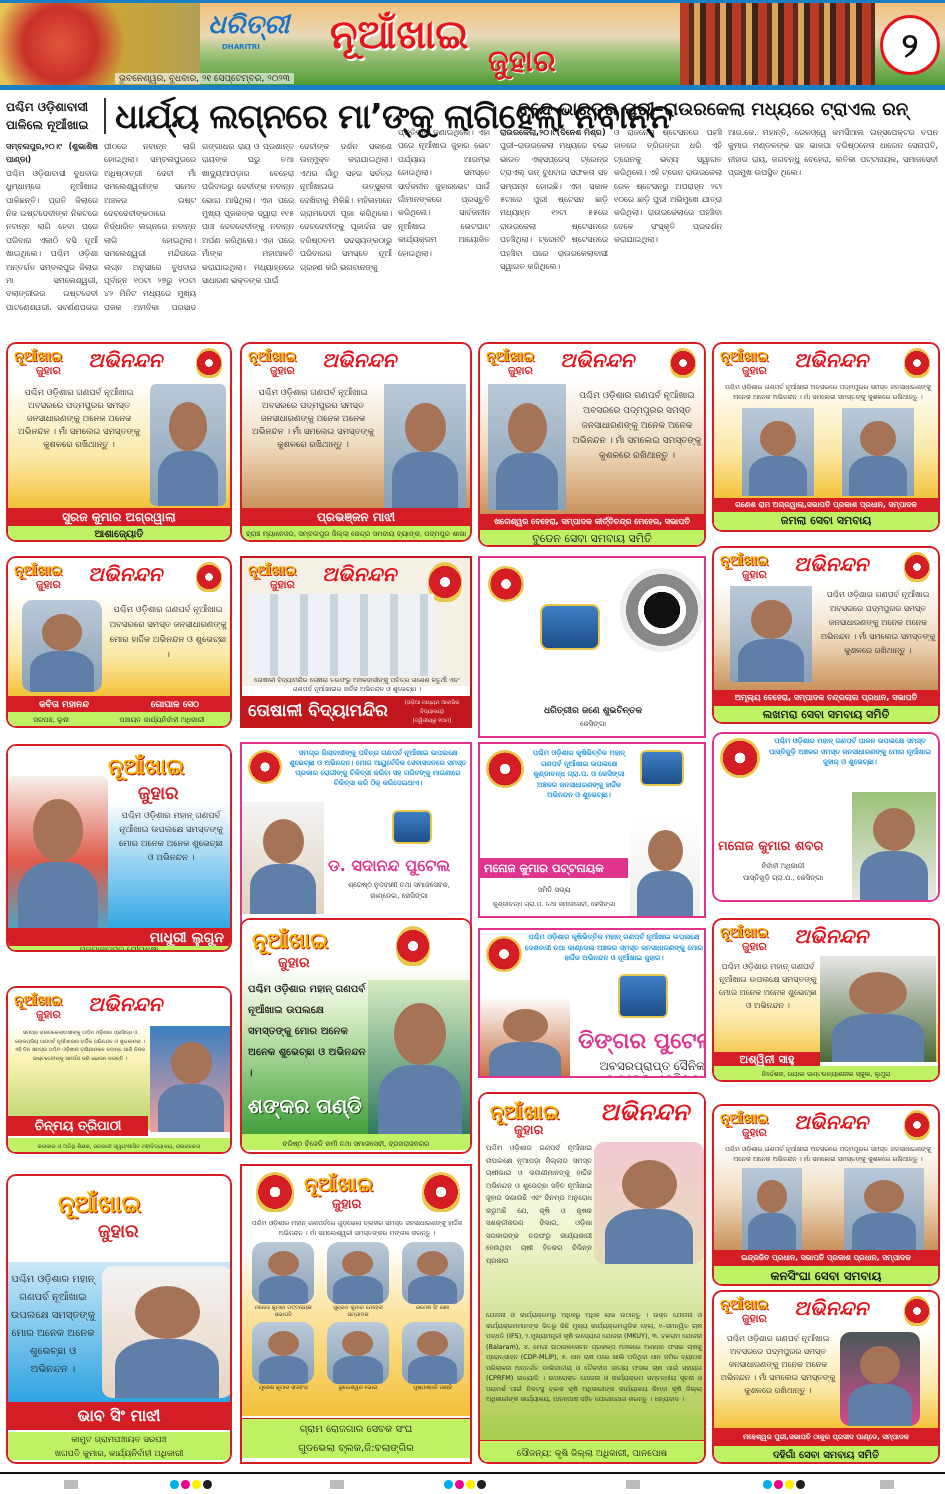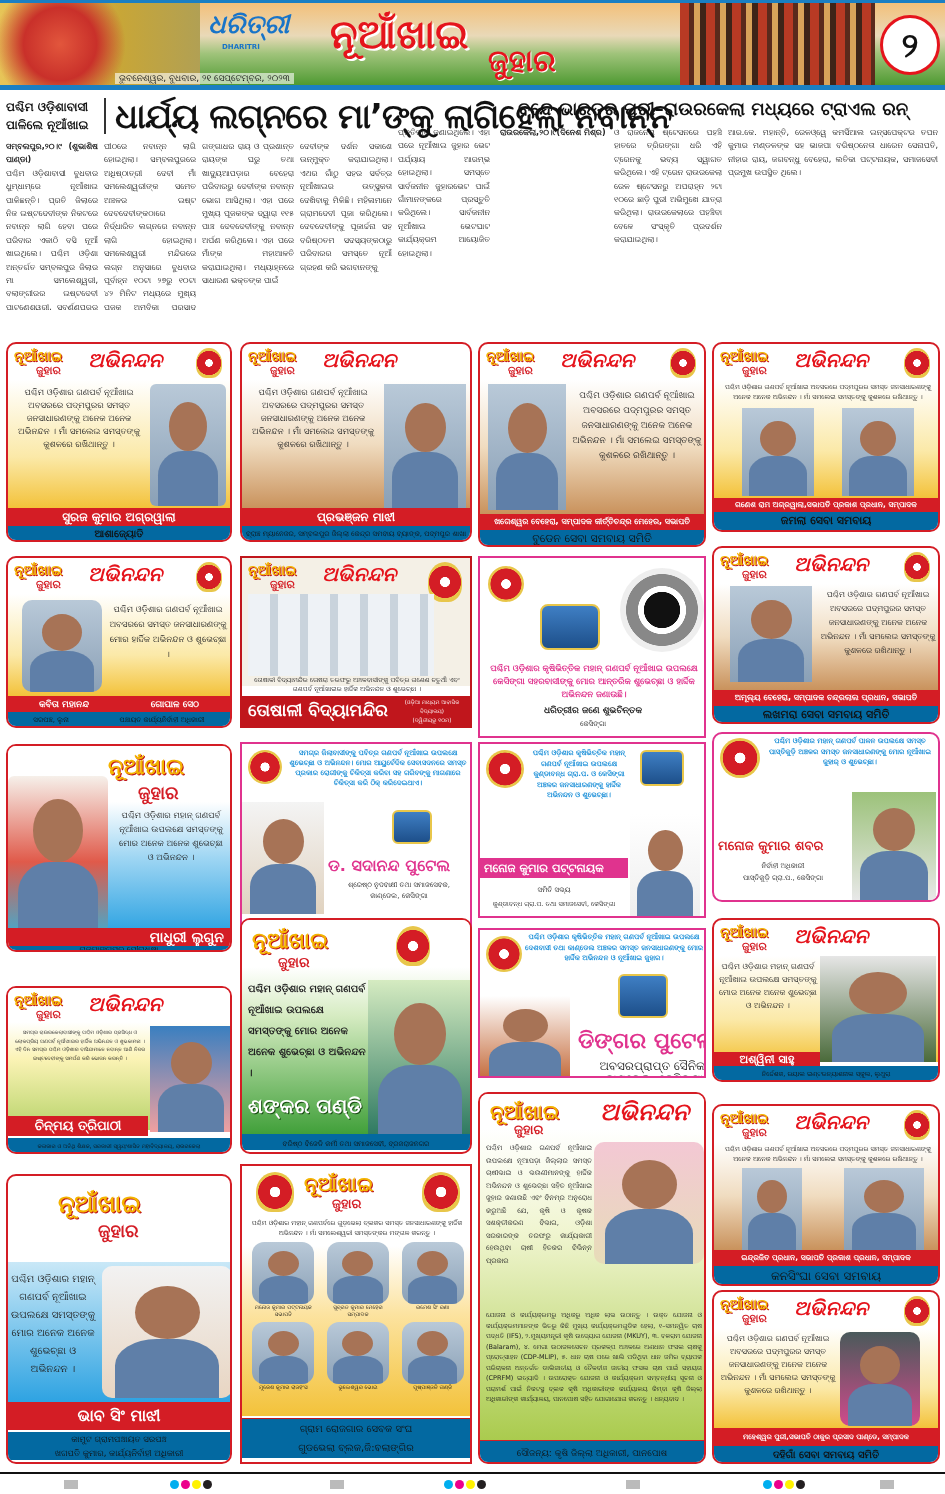--- a/index.html
+++ b/index.html
@@ -24,21 +24,21 @@
 .logo-j{position:absolute;left:28px;top:20px;font-size:11px;font-weight:bold;color:#d41d25}
 .logo-a{position:absolute;left:80px;top:4px;font-size:20px;font-weight:bold;color:#e5141c;font-style:italic}
 .emblem{position:absolute;right:8px;top:4px;width:26px;height:30px;border-radius:50% 50% 40% 40%;background:radial-gradient(circle,#fff 0 18%,#d41d25 20% 60%,#e8c64a 62%)}
 .body-grad{position:absolute;left:0;right:0;background:linear-gradient(180deg,#fff 0,#fbe9a8 60%,#f3c23a 100%)}
 .body-brown{position:absolute;left:0;right:0;background:linear-gradient(180deg,#fff 0,#f0dcc0 50%,#c9925c 100%)}
 .msg{position:absolute;font-size:8.5px;line-height:13px;text-align:center;color:#222}
 .photo{position:absolute;border-radius:6px;background:linear-gradient(180deg,#b9c9d8,#8aa0b6);overflow:hidden}
 .photo::after{content:"";position:absolute;left:25%;top:15%;width:50%;height:40%;border-radius:50%;background:#a77356}
 .photo::before{content:"";position:absolute;left:10%;top:55%;width:80%;height:50%;border-radius:40% 40% 0 0;background:#5f7fa8}
 .nameband{position:absolute;left:0;right:0;background:#d41d25;color:#fff;font-weight:bold;text-align:center;white-space:nowrap;overflow:hidden}
-.subband{position:absolute;left:0;right:0;background:#0369a1;color:#111;text-align:center;white-space:nowrap;overflow:hidden}
+.subband{position:absolute;left:0;right:0;background:#bef264;color:#111;text-align:center;white-space:nowrap;overflow:hidden}
 .pinktext{color:#e0338e;font-weight:bold}
 .bluetext{color:#1b8fd8;font-weight:bold}
 .bigname{position:absolute;font-weight:bold;white-space:nowrap}
 .dots{position:absolute;top:1480px;display:flex;gap:2px}
 .dots span{width:9px;height:9px;border-radius:50%}
 .gray{position:absolute;top:1480px;width:14px;height:9px;background:#bbb}
 .rule{position:absolute;left:0;top:1472px;width:945px;height:2px;background:#111}
 </style>
 </head>
 <body>
@@ -61,20 +61,21 @@
 <div class="cols" style="left:6px;width:92px">
   <div class="dl">ସମ୍ବଲପୁର,୨୦।୯ (ଶୁଭାଶିଷ ପାଣ୍ଡା)</div>
   <div>ପଶ୍ଚିମ ଓଡ଼ିଶାବାସୀ ବୁଧବାର ଧୁମ୍‌ଧାମ୍‌ରେ ନୂଆଁଖାଇ ପାଳିଛନ୍ତି। ପ୍ରତି ଜିଲାରେ ନିଜ ଇଷ୍ଟଦେବୀଙ୍କ ନିକଟରେ ନବାନ୍ନ ଲାଗି ହେବା ପରେ ପରିବାର ଏକାଠି ବସି ନୂଆଁ ଖାଇଥିଲେ। ପଶ୍ଚିମ ଓଡ଼ିଶା ଅନ୍ତର୍ଗତ ସମ୍ବଲପୁର ଜିଲାର ମା ସମଲେଶ୍ୱରୀ, ବଲାଙ୍ଗୀରର ଇଷ୍ଟଦେବୀ ପାଟଣେଶ୍ୱରୀ, ସୁବର୍ଣ୍ଣପୁରର ଇଷ୍ଟଦେବୀ ସୁରେଶ୍ୱରୀ ଓ ବୌଦ୍ଧ ଜିଲାର ଭୈରବୀଙ୍କ</div>
 </div>
 <div class="cols" style="left:104px;width:92px">ପୀଠରେ ନବାନ୍ନ ଲାଗି ହୋଇଥିଲା। ସମ୍ବଲପୁରରେ ଅଧିଷ୍ଠାତ୍ରୀ ଦେବୀ ମାଁ ସମଲେଶ୍ୱରୀଙ୍କ ସମେତ ଅଞ୍ଚଳର ଇଷ୍ଟ ଦେବଦେବୀଙ୍କଠାରେ ନିର୍ଦ୍ଧାରିତ ଲଗ୍ନରେ ନବାନ୍ନ ଲାଗି ହୋଇଥିଲା। ସମଲେଶ୍ୱରୀ ମନ୍ଦିରରେ ଲଗ୍ନ ଅନୁସାରେ ବୁଧବାର ପୂର୍ବାହ୍ନ ୧୦ଟା ୨୭ରୁ ୧୦ଟା ୪୨ ମିନିଟ ମଧ୍ୟରେ ମୁଖ୍ୟ ପୂଜକ ଅମ୍ବିକା ପ୍ରସାଦ ରାୟଙ୍କ ସମେତ ପୂଜକ</div>
 <div class="cols" style="left:202px;width:92px">ଗଙ୍ଗାଧର ରାୟ ଓ ପ୍ରଶାନ୍ତ ରାୟଙ୍କ ଘରୁ ତଥା ଖାଦ୍ୟୁଆପଡ଼ାର ବେହେରା ପରିବାରରୁ ଦେବୀଙ୍କ ନବାନ୍ନ ଭୋଗ ଆସିଥିଲା। ଏହା ପରେ ମୁଖ୍ୟ ପୂଜକଙ୍କ ଦ୍ୱାରା ୧୧୫ ପାଞ୍ଚ ଦେବଦେବୀଙ୍କୁ ନବାନ୍ନ ଅର୍ପଣ କରିଥିଲେ। ଏହା ପରେ ମାଁଙ୍କ ମହାଆଳତି କରାଯାଇଥିଲା। ମଧ୍ୟାହ୍ନରେ ସାଧାରଣ ଭକ୍ତଙ୍କ ପାଇଁ</div>
 <div class="cols" style="left:300px;width:92px">ଦେବୀଙ୍କ ଦର୍ଶନ ସକାଶେ ଉନ୍ମୁକ୍ତ କରାଯାଇଥିଲା। ଏଥର ଗାଁଠୁ ସହର ସର୍ବତ୍ର ନୂଆଁଖାଇର ଉତ୍ସୁକତା ଦେଖିବାକୁ ମିଳିଛି। ମହିଳାମାନେ ଗ୍ରାମଦେବୀ ପୂଜା କରିଥିଲେ। ଦେବଦେବୀଙ୍କୁ ପୂଜାର୍ଚ୍ଚନା ସହ ବରିଷ୍ଠତମ ସଦସ୍ୟଙ୍କଠାରୁ ପରିବାରର ସମସ୍ତେ ନୂଆଁ ଗ୍ରହଣ କରି ଭଗବାନଙ୍କୁ</div>
 <div class="cols" style="left:398px;width:92px;top:126px;height:184px">ପ୍ରତିପାତ ଜଣାଇଥିଲେ। ଏହା ପରେ ନୂଆଁଖାଇ ଜୁହାର ଭେଟ ପର୍ଯ୍ୟାୟ ଆରମ୍ଭ ହୋଇଥିଲା। ସମସ୍ତେ ସାର୍ବଜନୀନ ଜୁହାରଭେଟ ପାଇଁ ଗାଁମାନଙ୍କରେ ପ୍ରସ୍ତୁତି କରିଥିଲେ। ସାର୍ବଜନୀନ ନୂଆଁଖାଇ ଭେଟଘାଟ କାର୍ଯ୍ୟକ୍ରମ ଆୟୋଜିତ ହୋଇଥିଲା।</div>
 <div class="cols" style="left:500px;width:108px;top:126px;height:184px">
   <div class="dl">ରାଉରକେଲା,୨୦।୯(ଦିନେଶ ମିଶ୍ର)</div>
+  <div>ପୁରୀ–ରାଉରକେଲା ମଧ୍ୟରେ ବନ୍ଦେ ଭାରତ ଏକ୍ସପ୍ରେସ୍ ଟ୍ରେନ୍‌ର ଟ୍ରାଏଲ୍ ରନ୍ ବୁଧବାର ସଫଳତା ସହ ସମ୍ପନ୍ନ ହୋଇଛି। ଏହା ସକାଳ ୫ଟାରେ ପୁରୀ ଷ୍ଟେସନ ଛାଡ଼ି ମଧ୍ୟାହ୍ନ ୧୨ଟା ୫୫ରେ ରାଉରକେଲା ଷ୍ଟେସନରେ ପହଞ୍ଚିଥିଲା। ଟ୍ରେନଟି ଷ୍ଟେସନରେ ପହଞ୍ଚିବା ପରେ ରାଉରକେଲାବାସୀ ସ୍ୱାଗତ କରିଥିଲେ।</div>
 </div>
 <div class="cols" style="left:614px;width:108px;top:126px;height:184px">ଓ ରାଜନେତା ଷ୍ଟେସନରେ ପହଞ୍ଚି ହାତରେ ତ୍ରିରଙ୍ଗା ଧରି ଏହି ଟ୍ରେନକୁ ଭବ୍ୟ ସ୍ୱାଗତ କରିଥିଲେ। ଏହି ଟ୍ରେନ ରାଉରକେଲା ରେଳ ଷ୍ଟେସନରୁ ଅପରାହ୍ନ ୨ଟା ୧୦ରେ ଛାଡ଼ି ପୁରୀ ଅଭିମୁଖେ ଯାତ୍ରା କରିଥିଲା। ରାଉରକେଲାରେ ପହଞ୍ଚିବା ବେଳେ ସଂସ୍କୃତି ପ୍ରଦର୍ଶନ କରାଯାଇଥିଲା।</div>
 <div class="cols" style="left:728px;width:210px;top:126px;height:184px">ଆର.କେ. ମହାନ୍ତି, ରେଳଓ୍ୱେ କମର୍ସିଆଲ ଇନ୍ସପେକ୍ଟର ତପନ କୁମାର ମଣ୍ଡଳଙ୍କ ସହ ଭାଜପା ବରିଷ୍ଠନେତା ଧାରେନ ସେନାପତି, ନୀହାର ରାୟ, ଜଗବନ୍ଧୁ ବେହେରା, ଲତିକା ପଟ୍ଟନାୟକ, ସମାଜସେବୀ ପ୍ରମୁଖ ଉପସ୍ଥିତ ଥିଲେ।</div>
 
 <div class="ad" style="left:6px;top:342px;width:226px;height:200px">
   <div class="logo-n">ନୂଆଁଖାଇ</div>
   <div class="logo-j">ଜୁହାର</div>
   <div class="logo-a">ଅଭିନନ୍ଦନ</div>
   <div class="emblem"></div>
   <div class="body-grad" style="top:36px;height:128px"></div>
@@ -152,21 +153,20 @@
     <div>(ଓଡ଼ିଆ ମାଧ୍ୟମ ଆବାସିକ ବିଦ୍ୟାଳୟ)</div>
     <div>(ଦ୍ୱିତୀୟରୁ ୧୦ମ)</div>
     <div>ତୋଷରା, ଜି–ବଲାଙ୍ଗୀର</div>
   </div>
 </div>
 
 <div class="ad pink" style="left:478px;top:556px;width:228px;height:182px">
   <div class="emblem" style="left:8px;top:8px;right:auto;width:36px;height:36px;border-radius:50%"></div>
   <div style="position:absolute;left:60px;top:46px;width:60px;height:46px;border-radius:8px;background:linear-gradient(#3f7fc4,#1d4f8a);border:2px solid #e8c64a"></div>
   <div style="position:absolute;left:140px;top:10px;width:84px;height:84px;border-radius:50%;background:radial-gradient(circle,#111 0 30%,#fff 31% 40%,#888 41% 60%,#eee 61%)"></div>
-  <div class="msg pinktext" style="left:6px;top:104px;width:216px;font-size:8.5px;line-height:13px">ପଶ୍ଚିମ ଓଡ଼ିଶାର କୃଷିଭିତ୍ତିକ ମହାନ୍ ଗଣପର୍ବ ନୂଆଁଖାଇ ଉପଲକ୍ଷେ କେସିଙ୍ଗା ସହରବାସୀଙ୍କୁ ମୋର ଆନ୍ତରିକ ଶୁଭେଚ୍ଛା ଓ ହାର୍ଦ୍ଦିକ ଅଭିନନ୍ଦନ ଜଣାଉଛି।</div>
   <div class="msg" style="left:30px;top:146px;width:166px;font-size:9px;font-weight:bold">ଧରିତ୍ରୀର ଜଣେ ଶୁଭଚିନ୍ତକ</div>
   <div class="msg" style="left:30px;top:160px;width:166px;font-size:7px">କେସିଙ୍ଗା</div>
 </div>
 
 <div class="ad" style="left:712px;top:546px;width:228px;height:178px">
   <div class="logo-n">ନୂଆଁଖାଇ</div>
   <div class="logo-j">ଜୁହାର</div>
   <div class="logo-a">ଅଭିନନ୍ଦନ</div>
   <div class="emblem"></div>
   <div class="body-brown" style="top:36px;height:106px"></div>
@@ -324,21 +324,21 @@
 <div class="ad" style="left:712px;top:1104px;width:228px;height:182px">
   <div class="logo-n">ନୂଆଁଖାଇ</div>
   <div class="logo-j">ଜୁହାର</div>
   <div class="logo-a">ଅଭିନନ୍ଦନ</div>
   <div class="emblem"></div>
   <div class="body-brown" style="top:36px;height:108px"></div>
   <div class="msg" style="left:4px;top:38px;width:220px;font-size:6.5px;line-height:10px">ପଶ୍ଚିମ ଓଡ଼ିଶାର ଗଣପର୍ବ ନୂଆଁଖାଇ ଅବସରରେ ପଦ୍ମପୁରର ସମସ୍ତ ଜନସାଧାରଣଙ୍କୁ ଅନେକ ଅନେକ ଅଭିନନ୍ଦନ । ମାଁ ସମଲେଇ ସମସ୍ତଙ୍କୁ କୁଶଳରେ ରଖିଥାନ୍ତୁ ।</div>
   <div class="photo" style="left:28px;top:62px;width:60px;height:82px;border-radius:0"></div>
   <div class="photo" style="left:130px;top:62px;width:80px;height:82px;border-radius:0"></div>
   <div class="nameband" style="top:144px;height:16px;font-size:7.5px;line-height:16px">ଇନ୍ଦ୍ରଜିତ ପ୍ରଧାନ, ସଭାପତି  ପ୍ରକାଶ ପ୍ରଧାନ, ସମ୍ପାଦକ</div>
-  <div class="subband" style="top:160px;height:20px;font-size:12px;line-height:20px;font-weight:normal">କନସିଂଘା ସେବା ସମବାୟ</div>
+  <div class="subband" style="top:160px;height:20px;font-size:12px;line-height:20px;font-weight:bold">କନସିଂଘା ସେବା ସମବାୟ</div>
 </div>
 
 <div class="ad" style="left:712px;top:1290px;width:228px;height:174px">
   <div class="logo-n">ନୂଆଁଖାଇ</div>
   <div class="logo-j">ଜୁହାର</div>
   <div class="logo-a">ଅଭିନନ୍ଦନ</div>
   <div class="emblem"></div>
   <div class="body-grad" style="top:36px;height:100px"></div>
   <div class="msg" style="left:4px;top:40px;width:120px;font-size:8px;line-height:13px">ପଶ୍ଚିମ ଓଡ଼ିଶାର ଗଣପର୍ବ ନୂଆଁଖାଇ ଅବସରରେ ପଦ୍ମପୁରର ସମସ୍ତ ଜନସାଧାରଣଙ୍କୁ ଅନେକ ଅନେକ ଅଭିନନ୍ଦନ । ମାଁ ସମଲେଇ ସମସ୍ତଙ୍କୁ କୁଶଳରେ ରଖିଥାନ୍ତୁ ।</div>
   <div class="photo" style="left:126px;top:40px;width:80px;height:94px;border-radius:10px;background:linear-gradient(180deg,#4a5a5a,#d04a8c)"></div>

